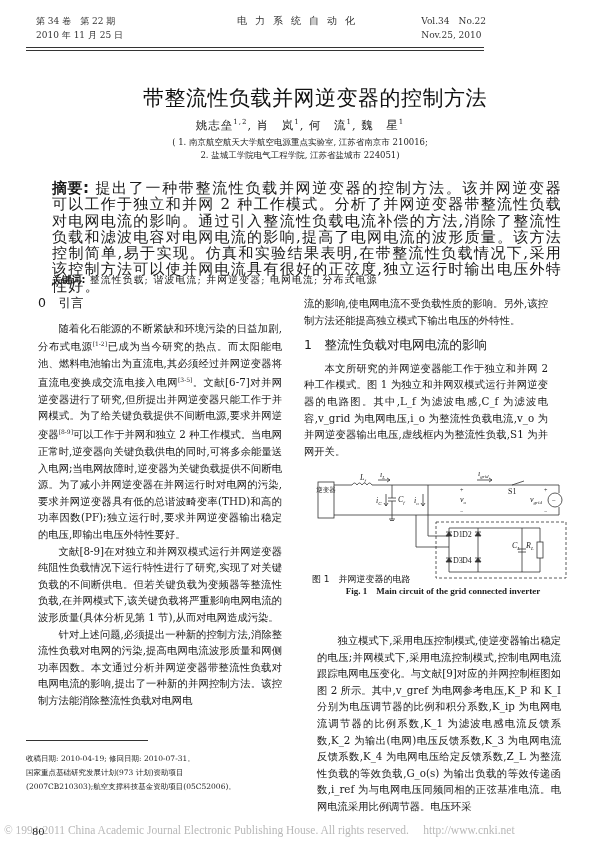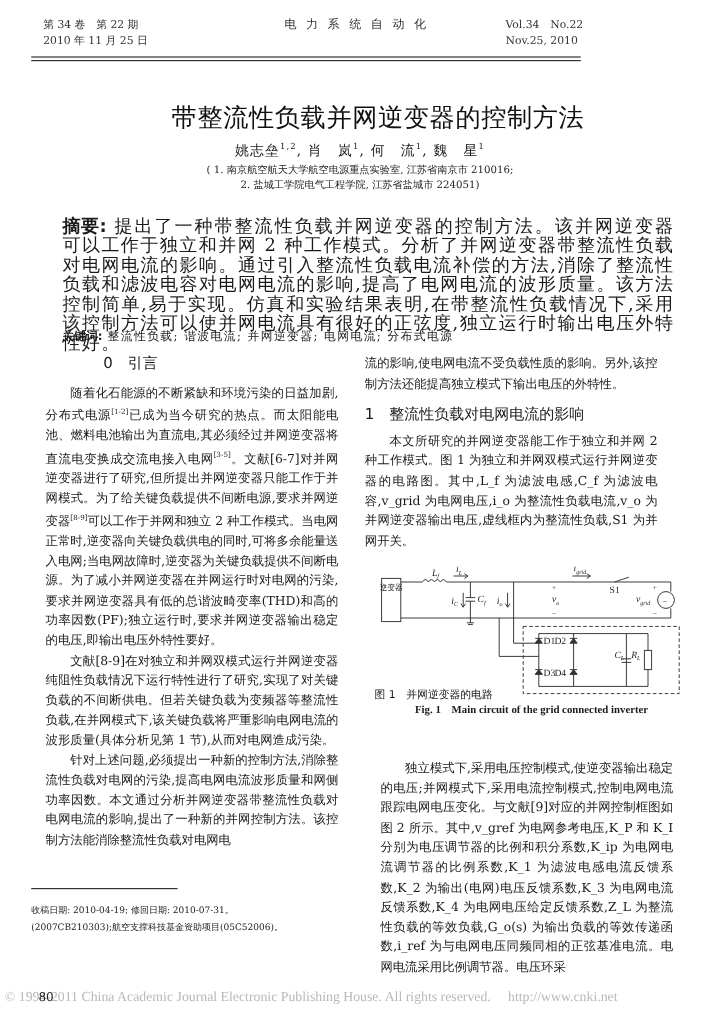--- a/index.html
+++ b/index.html
@@ -87,21 +87,21 @@
 <div class="abs abstract">
   <span class="lbl">摘要:</span>
   <span>提出了一种带整流性负载并网逆变器的控制方法。该并网逆变器可以工作于独立和并网 2 种工作模式。分析了并网逆变器带整流性负载对电网电流的影响。通过引入整流性负载电流补偿的方法,消除了整流性负载和滤波电容对电网电流的影响,提高了电网电流的波形质量。该方法控制简单,易于实现。仿真和实验结果表明,在带整流性负载情况下,采用该控制方法可以使并网电流具有很好的正弦度,独立运行时输出电压外特性好。</span>
 </div>
 <div class="abs keywords">
   <span class="lbl">关键词:</span>
   <span>整流性负载; 谐波电流; 并网逆变器; 电网电流; 分布式电源</span>
 </div>
 
 <div class="abs col col-left">
-  <div class="sec-head" style="margin-bottom:8px;margin-left:48px;">0　引言</div>
+  <div class="sec-head" style="margin-bottom:8px;">0　引言</div>
   <p class="para">
     <span>随着化石能源的不断紧缺和环境污染的日益加剧,分布式电源</span><sup class="ref">[1-2]</sup><span>已成为当今研究的热点。而太阳能电池、燃料电池输出为直流电,其必须经过并网逆变器将直流电变换成交流电接入电网</span><sup class="ref">[3-5]</sup><span>。文献[6-7]对并网逆变器进行了研究,但所提出并网逆变器只能工作于并网模式。为了给关键负载提供不间断电源,要求并网逆变器</span><sup class="ref">[8-9]</sup><span>可以工作于并网和独立 2 种工作模式。当电网正常时,逆变器向关键负载供电的同时,可将多余能量送入电网;当电网故障时,逆变器为关键负载提供不间断电源。为了减小并网逆变器在并网运行时对电网的污染,要求并网逆变器具有低的总谐波畸变率(THD)和高的功率因数(PF);独立运行时,要求并网逆变器输出稳定的电压,即输出电压外特性要好。</span>
   </p>
   <p class="para">文献[8-9]在对独立和并网双模式运行并网逆变器纯阻性负载情况下运行特性进行了研究,实现了对关键负载的不间断供电。但若关键负载为变频器等整流性负载,在并网模式下,该关键负载将严重影响电网电流的波形质量(具体分析见第 1 节),从而对电网造成污染。</p>
   <p class="para">针对上述问题,必须提出一种新的控制方法,消除整流性负载对电网的污染,提高电网电流波形质量和网侧功率因数。本文通过分析并网逆变器带整流性负载对电网电流的影响,提出了一种新的并网控制方法。该控制方法能消除整流性负载对电网电</p>
 </div>
 
 <div class="abs col col-right" style="top:295px;">
   <p class="para-noindent">流的影响,使电网电流不受负载性质的影响。另外,该控制方法还能提高独立模式下输出电压的外特性。</p>
   <div class="sec-head" style="margin:9px 0 6px 0;">1　整流性负载对电网电流的影响</div>
@@ -176,17 +176,18 @@
 <div class="abs fig-cap-cn">图 1　并网逆变器的电路</div>
 <div class="abs fig-cap-en">Fig. 1　Main circuit of the grid connected inverter</div>
 
 <div class="abs col col-right" style="top:632px;margin-left:13px;">
   <p class="para">独立模式下,采用电压控制模式,使逆变器输出稳定的电压;并网模式下,采用电流控制模式,控制电网电流跟踪电网电压变化。与文献[9]对应的并网控制框图如图 2 所示。其中,v_gref 为电网参考电压,K_P 和 K_I 分别为电压调节器的比例和积分系数,K_ip 为电网电流调节器的比例系数,K_1 为滤波电感电流反馈系数,K_2 为输出(电网)电压反馈系数,K_3 为电网电流反馈系数,K_4 为电网电压给定反馈系数,Z_L 为整流性负载的等效负载,G_o(s) 为输出负载的等效传递函数,i_ref 为与电网电压同频同相的正弦基准电流。电网电流采用比例调节器。电压环采</p>
 </div>
 
 <div class="abs fn-rule"></div>
 <div class="abs footnote">
   <div>收稿日期: 2010-04-19; 修回日期: 2010-07-31。</div>
+  <div>国家重点基础研究发展计划(973 计划)资助项目</div>
   <div>(2007CB210303);航空支撑科技基金资助项目(05C52006)。</div>
 </div>
 
 <div class="abs copyright">© 1994-2011 China Academic Journal Electronic Publishing House. All rights reserved.　 http://www.cnki.net</div>
 <div class="abs page-num">80</div>
 
 </body></html>

